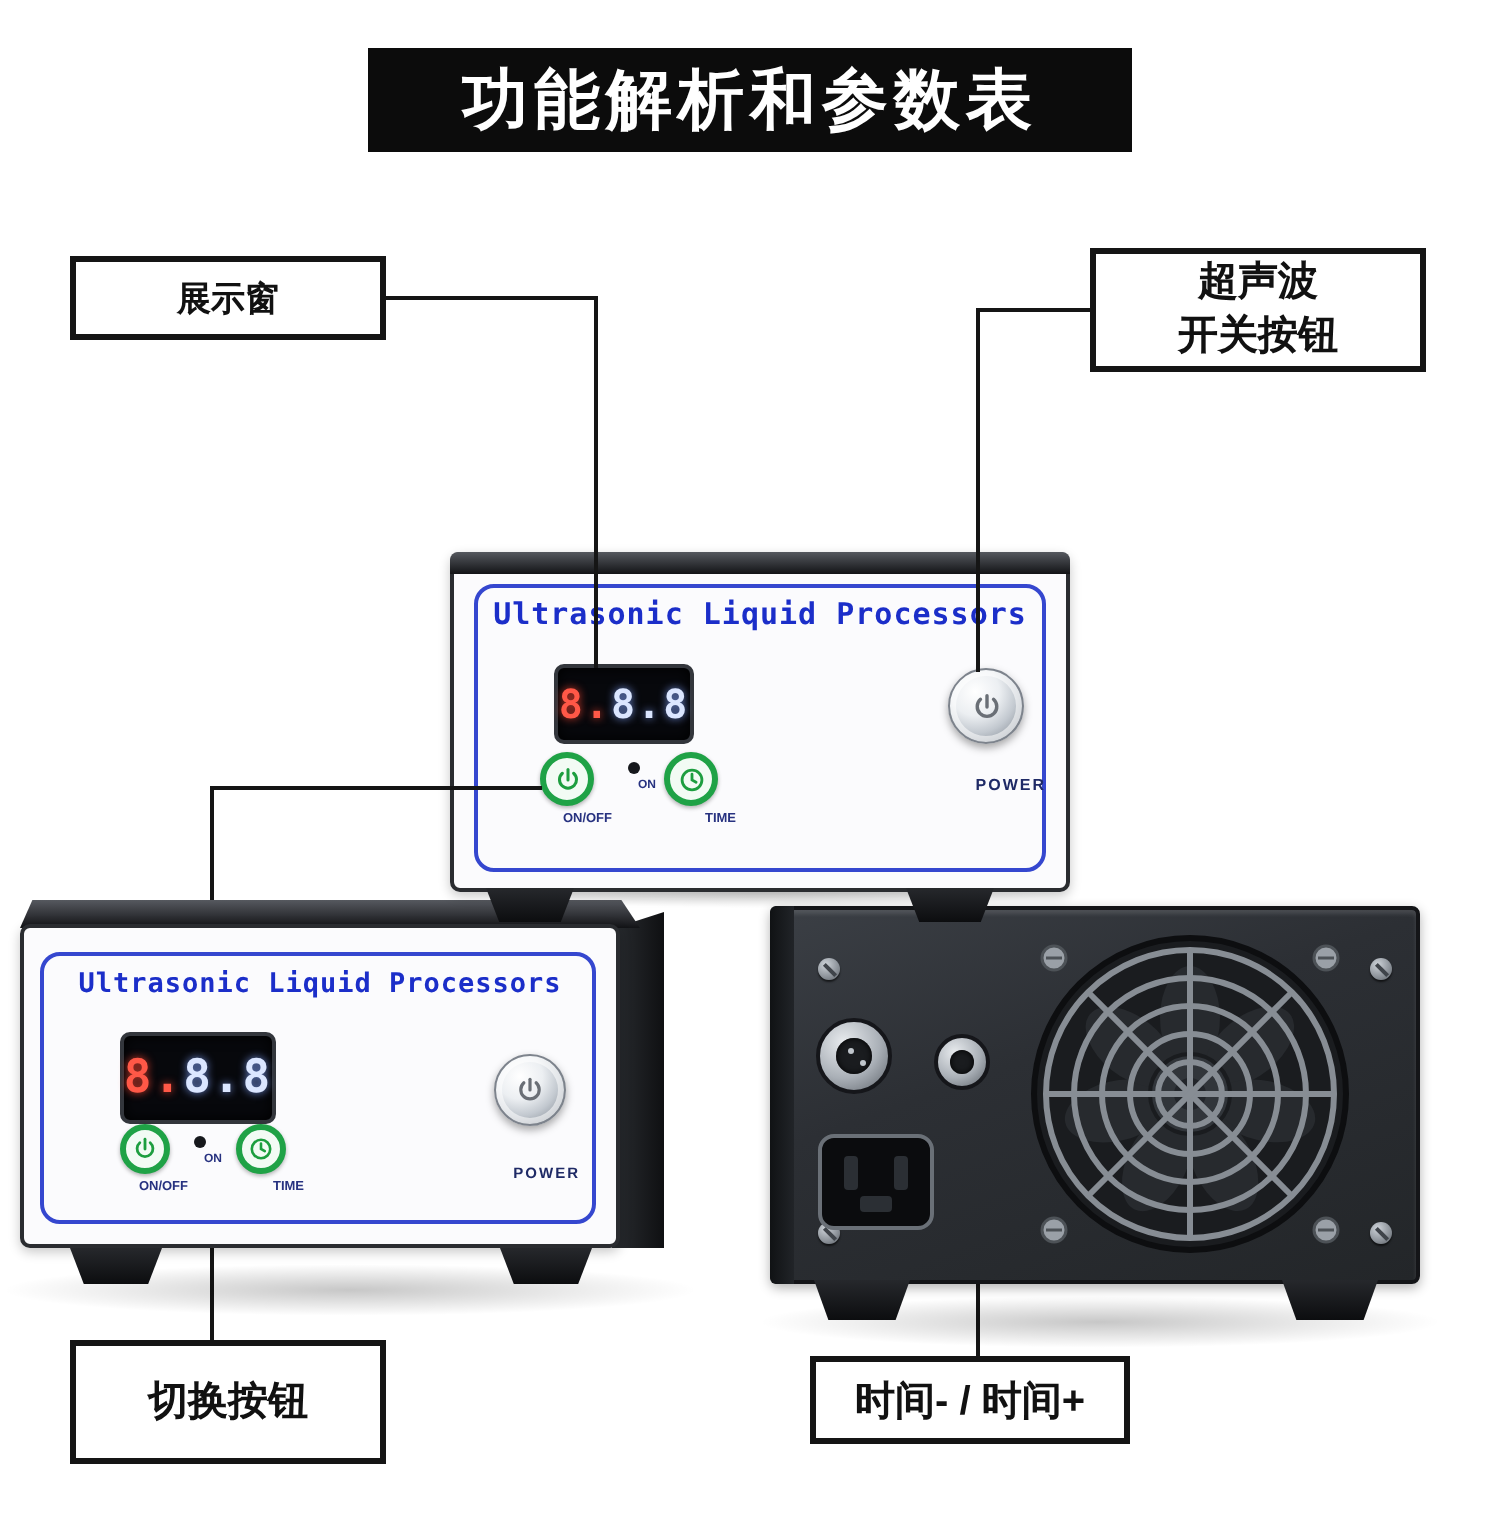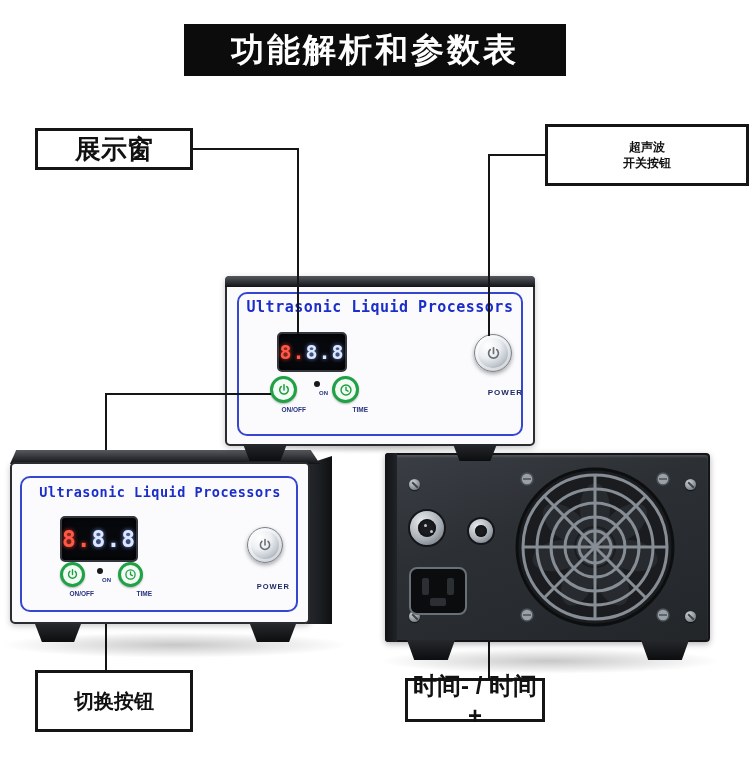--- a/index.html
+++ b/index.html
@@ -9,24 +9,24 @@
 
   
   .banner { position:absolute; left:184px; top:8px; width:382px; height:52px; background:#0c0c0c;
             color:#ffffff; font-size:33px; font-weight:bold; text-align:center; line-height:52px;
             letter-spacing:3px; z-index:7;margin-top:16px; }
 
   
   .callout { position:absolute; background:#ffffff; border:3px solid #151515; display:flex;
              flex-direction:column; align-items:center; justify-content:center; font-weight:bold;
              color:#111111; z-index:7; text-align:center; }
-  #co-display { left:35px;  top:128px; width:158px; height:42px; font-size:26px; }
-  #co-ultra   { left:545px; top:124px; width:204px; height:62px; font-size:12px; line-height:1.35; }
+  #co-display { left:35px;  top:128px; width:158px; height:42px; font-size:17px; }
+  #co-ultra   { left:545px; top:124px; width:168px; height:62px; font-size:20px; line-height:1.35; }
   #co-freq    { left:35px;  top:670px; width:158px; height:62px; font-size:20px; line-height:1.35; }
-  #co-time    { left:405px; top:678px; width:140px; height:44px; font-size:24px; }
+  #co-time    { left:405px; top:678px; width:160px; height:44px; font-size:20px; }
 
   
   .line { position:absolute; background:#151515; }
   .line-front { z-index:6; }
   .line-back  { z-index:1; }
   #ln-disp-h  { left:193px; top:148px; width:106px; height:2px; }
   #ln-disp-v  { left:297px; top:148px; width:2px;  height:186px; }
   #ln-ultra-h { left:489px; top:154px; width:58px; height:2px; }
   #ln-ultra-v { left:488px; top:154px; width:2px;  height:182px; }
   #ln-freq-h  { left:105px; top:393px; width:166px; height:2px; }

